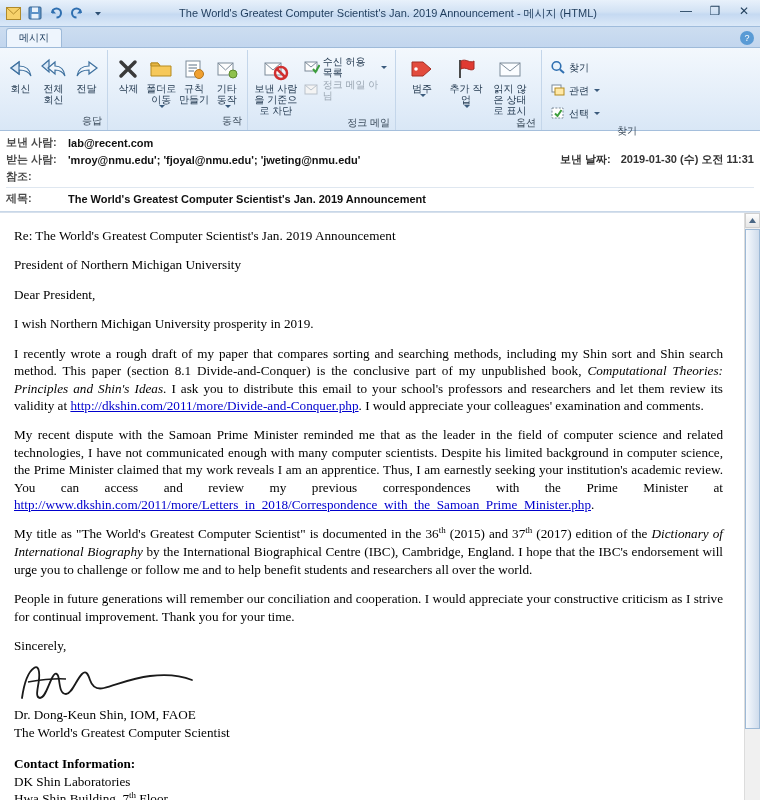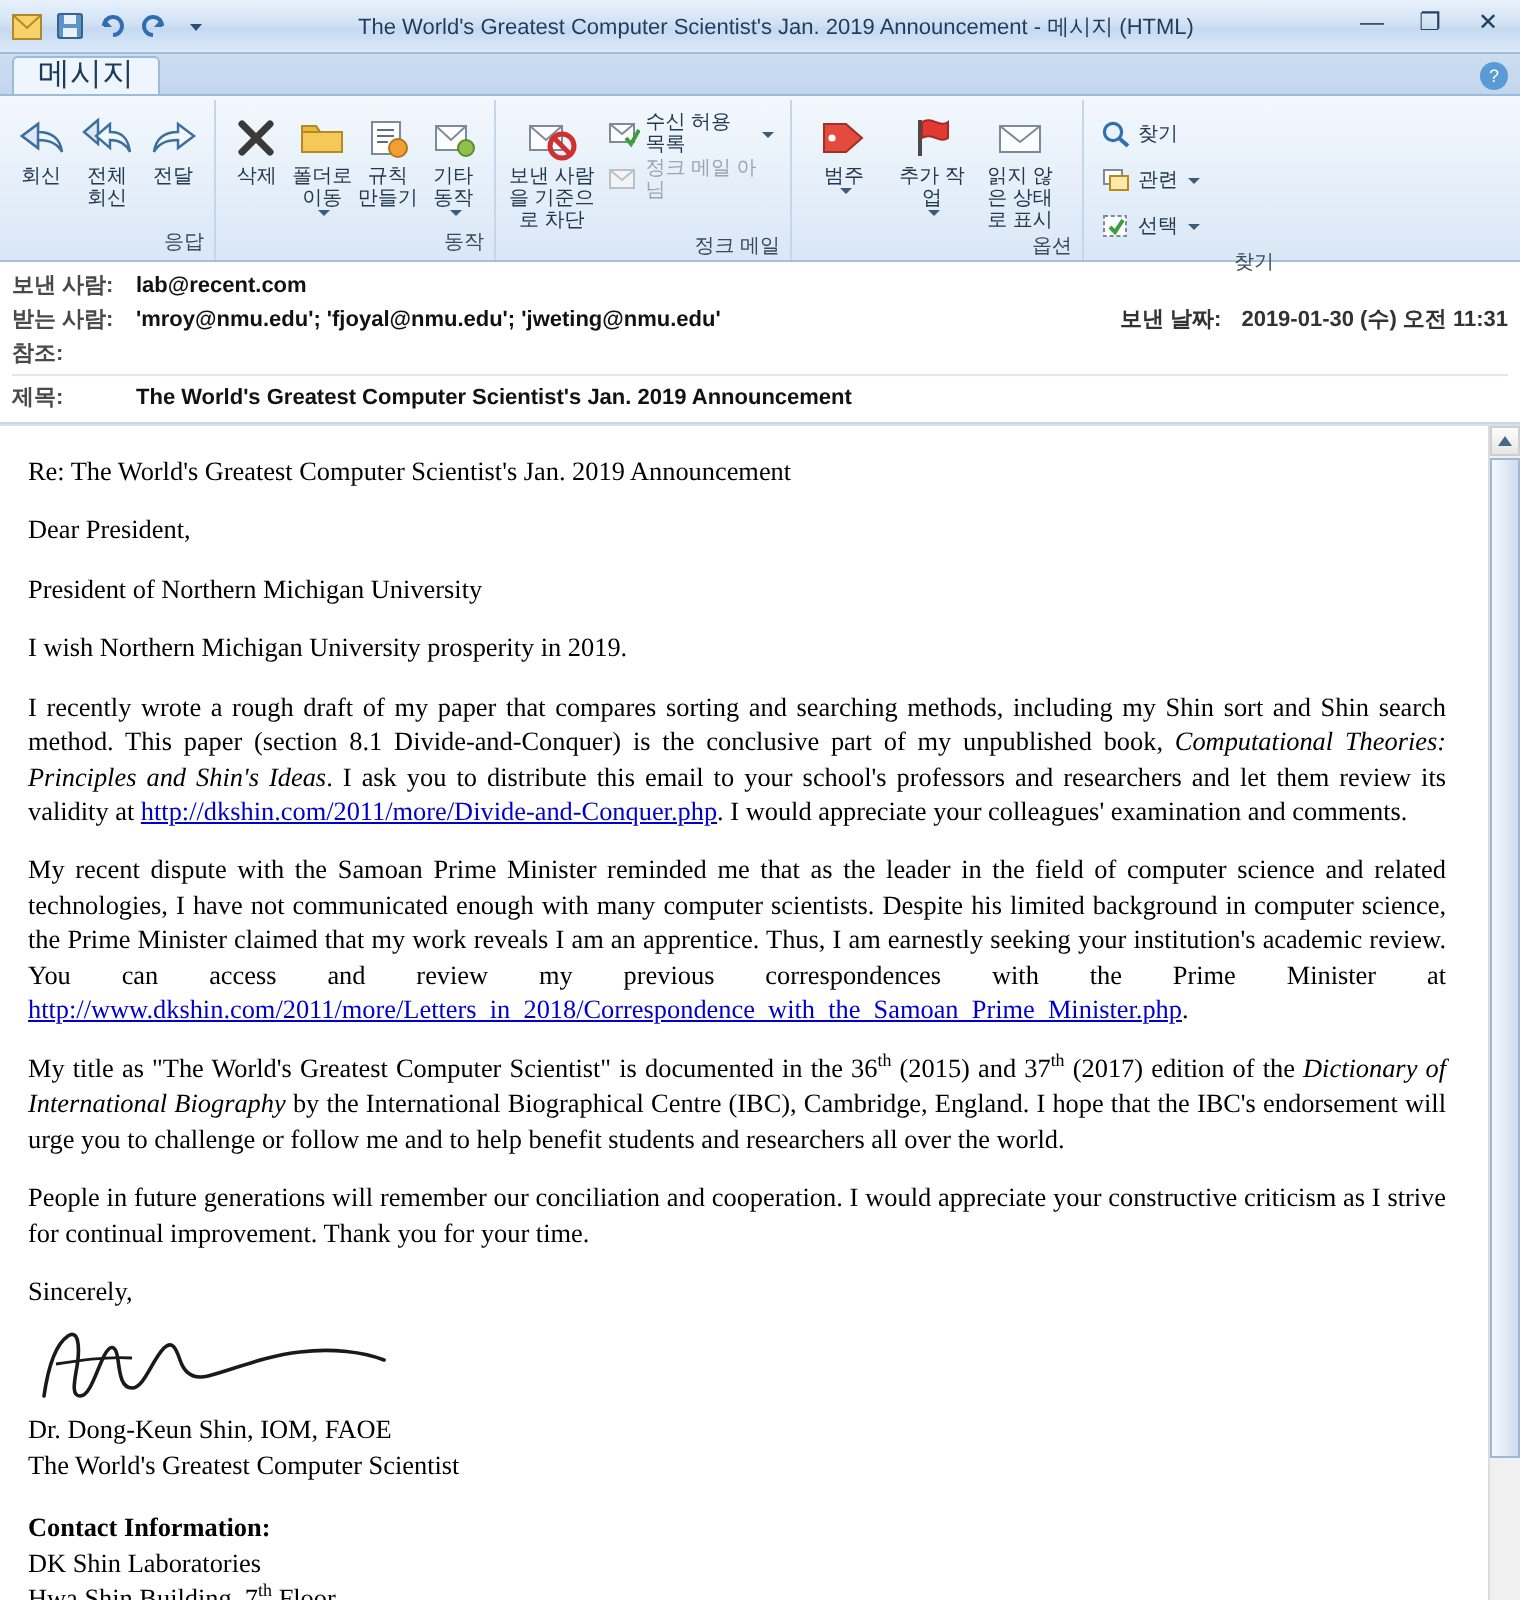--- a/index.html
+++ b/index.html
@@ -72,21 +72,21 @@
     height: 20px;
     background: linear-gradient(to bottom, #ccddf0, #c2d6ee);
     border-bottom: 1px solid #9ebad9;
     display: flex;
     align-items: flex-end;
     padding-left: 6px;
     position: relative;
   }
   .ribbon-tab {
     padding: 2px 12px 3px 12px;
-    font-size: 16px;
+    font-size: 10px;
     color: #1b3a5c;
     background: #eef5fd;
     border: 1px solid #9ebad9;
     border-bottom: none;
     border-radius: 3px 3px 0 0;
     line-height: 13px;
   }
   .help-icon {
     position: absolute;
     right: 6px;
@@ -509,22 +509,22 @@
     <div class="sep-line"></div>
     <div class="hrow">
       <div class="hlabel">제목:</div>
       <div class="hvalue">The World's Greatest Computer Scientist's Jan. 2019 Announcement</div>
     </div>
   </div>
 
   <div class="bodywrap">
     <div class="bodyscroll">
       <p>Re: The World's Greatest Computer Scientist's Jan. 2019 Announcement</p>
+      <p>President of Northern Michigan University</p>
       <p>Dear President,</p>
-      <p>President of Northern Michigan University</p>
       <p>I wish Northern Michigan University prosperity in 2019.</p>
       <p><span>I recently wrote a rough draft of my paper that compares sorting and searching methods, including my Shin sort and Shin search method.  This paper (section 8.1 Divide-and-Conquer) is the conclusive part of my unpublished book, </span><span class="ital">Computational Theories: Principles and Shin's Ideas</span><span>. I ask you to distribute this email to your school's professors and researchers and let them review its validity at </span><a href="#">http://dkshin.com/2011/more/Divide-and-Conquer.php</a><span>. I would appreciate your colleagues' examination and comments.</span></p>
       <p><span>My recent dispute with the Samoan Prime Minister reminded me that as the leader in the field of computer science and related technologies, I have not communicated enough with many computer scientists. Despite his limited background in computer science, the Prime Minister claimed that my work reveals I am an apprentice. Thus, I am earnestly seeking your institution's academic review. You can access and review my previous correspondences with the Prime Minister at </span><a href="#">http://www.dkshin.com/2011/more/Letters_in_2018/Correspondence_with_the_Samoan_Prime_Minister.php</a><span>.</span></p>
       <p><span>My title as "The World's Greatest Computer Scientist" is documented in the 36</span><sup>th</sup><span> (2015) and 37</span><sup>th</sup><span> (2017) edition of the </span><span class="ital">Dictionary of International Biography</span><span> by the International Biographical Centre (IBC), Cambridge, England. I hope that the IBC's endorsement will urge you to challenge or follow me and to help benefit students and researchers all over the world.</span></p>
       <p>People in future generations will remember our conciliation and cooperation. I would appreciate your constructive criticism as I strive for continual improvement. Thank you for your time.</p>
       <p style="margin-bottom:2px">Sincerely,</p>
 
       <div class="signature-img">
         <svg width="190" height="46" viewBox="0 0 190 46">
           <path d="M8 40 C10 26 14 14 20 10 C26 6 26 18 24 28 C23 34 22 40 26 40 C31 40 34 28 38 20 C41 14 44 14 45 22 C46 30 47 36 52 36 C58 36 62 22 68 16 C72 12 74 16 76 22 C78 28 82 32 90 30 C102 27 118 20 136 18 C152 16 168 18 178 22" fill="none" stroke="#1a1a1a" stroke-width="1.8" stroke-linecap="round"></path>

